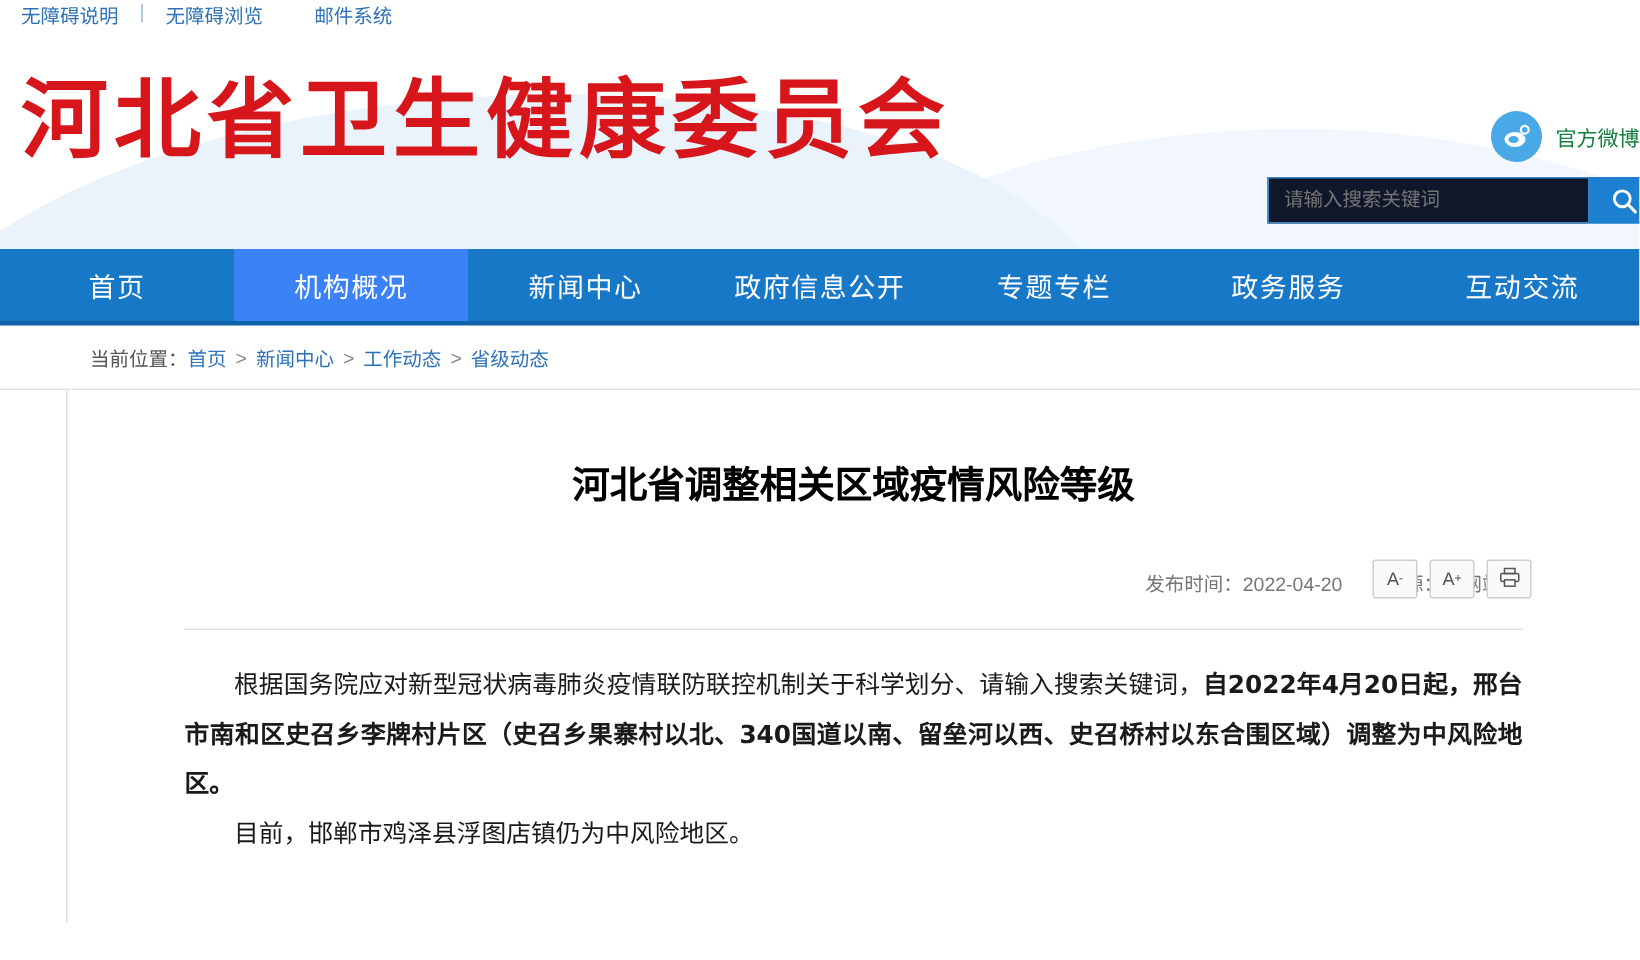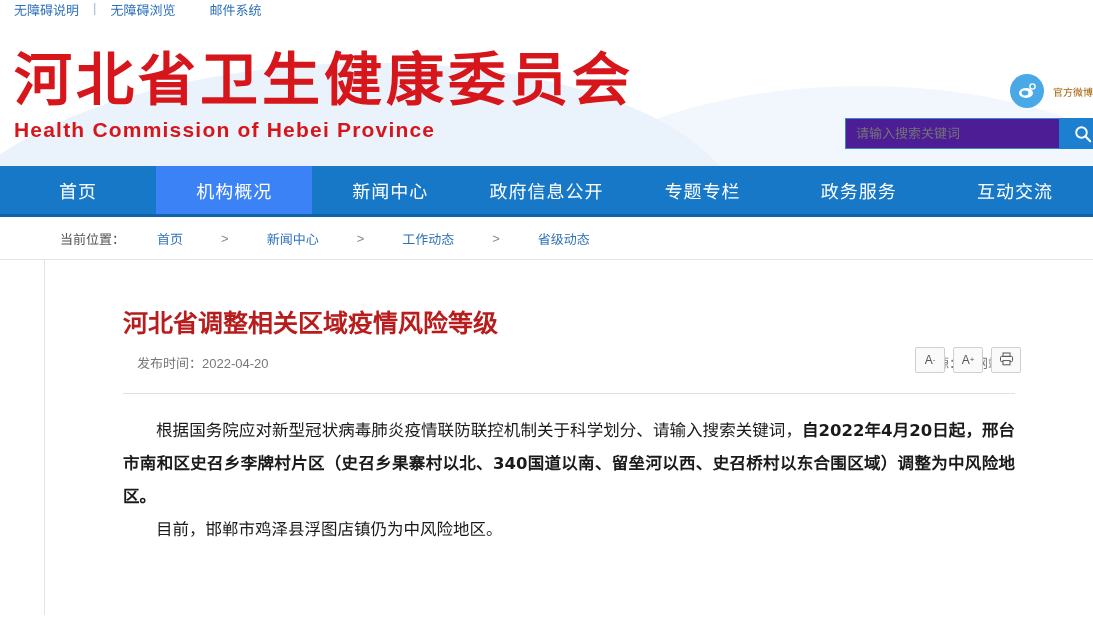--- a/index.html
+++ b/index.html
@@ -108,44 +108,44 @@
     display: flex;
     align-items: center;
     justify-content: center;
     color: #fff;
     font-size: 17px;
     line-height: 1;
   }
   .social .weibo { background: #49a8e6; }
   .social .wechat { background: #49a8e6; }
   .social .label {
-    font-size: 10px;
-    color: #a16207;
+    font-size: 14px;
+    color: #15803d;
     white-space: nowrap;
   }
 
   .searchbox {
     position: absolute;
     right: -14px;
     top: 88px;
     display: flex;
     align-items: stretch;
     width: 262px;
     height: 31px;
   }
   .searchbox input {
     flex: 1;
     border: 1px solid #3b86c8;
     border-right: none;
     outline: none;
     padding: 0 10px;
     font-size: 13px;
     color: #999;
-    background: #4c1d95;
-    font-family: Liberation Serif, serif;
+    background: #0f172a;
+    font-family: Liberation Mono, monospace;
   }
   .searchbox .btn {
     width: 46px;
     background: #1d7fd0;
     border: 1px solid #1d7fd0;
     display: flex;
     align-items: center;
     justify-content: center;
     cursor: pointer;
   }
@@ -182,21 +182,20 @@
     border-bottom: 1px solid #e3e3e3;
     height: 42px;
   }
   .crumb {
     margin-left: 60px;
     height: 42px;
     display: flex;
     align-items: center;
     font-size: 13px;
     color: #555;
-    gap: 32px;
   }
   .crumb a {
     color: #2e72b8;
     text-decoration: none;
   }
   .crumb .arrow {
     margin: 0 6px;
     color: #888;
   }
 
@@ -212,30 +211,31 @@
   }
   .article {
     flex: 1;
     padding: 0 78px 0 78px;
     box-sizing: border-box;
   }
   .article h1 {
     font-family: "DejaVu Sans", "Liberation Sans", sans-serif;
     font-size: 25px;
     font-weight: bold;
-    color: #b91c1c;
+    color: #000000;
+    text-align: center;
     margin: 46px 0 0 0;
     line-height: 1.4;
   }
   .meta {
     display: flex;
     align-items: center;
-    justify-content: space-between;
+    justify-content: flex-end;
     position: relative;
-    margin-top: 8px;
+    margin-top: 34px;
     font-size: 13px;
     color: #777;
     height: 26px;
   }
   .meta .m {
     margin: 0 14px;
     white-space: nowrap;
   }
   .tools {
     position: absolute;
@@ -287,21 +287,20 @@
   <span class="gap"></span>
   <a href="#">邮件系统</a>
 </div>
 
 <div class="header">
   <div class="wave2"></div>
   <div class="wave"></div>
 
   <div class="brand">
     <div class="cn">河北省卫生健康委员会</div>
-    <div class="en">Health Commission of Hebei Province</div>
   </div>
 
   <div class="social">
     <div class="item">
       <span class="circle weibo">
         <svg width="20" height="20" viewBox="0 0 20 20" aria-hidden="true">
           <ellipse cx="9" cy="12" rx="7" ry="5" fill="#ffffff"></ellipse>
           <ellipse cx="8" cy="12" rx="3.4" ry="2.4" fill="#49a8e6"></ellipse>
           <circle cx="15.5" cy="5.5" r="2.6" fill="none" stroke="#ffffff" stroke-width="1.4"></circle>
         </svg>

